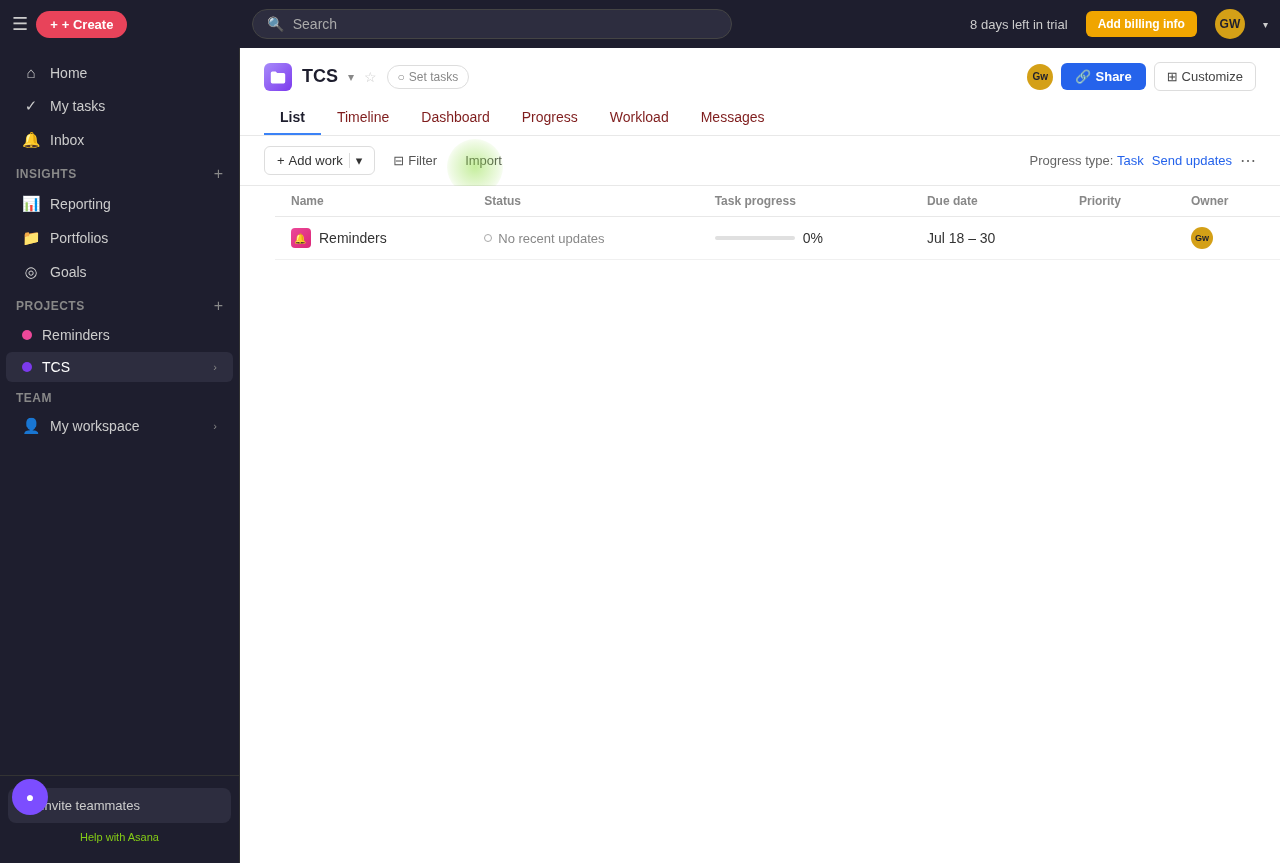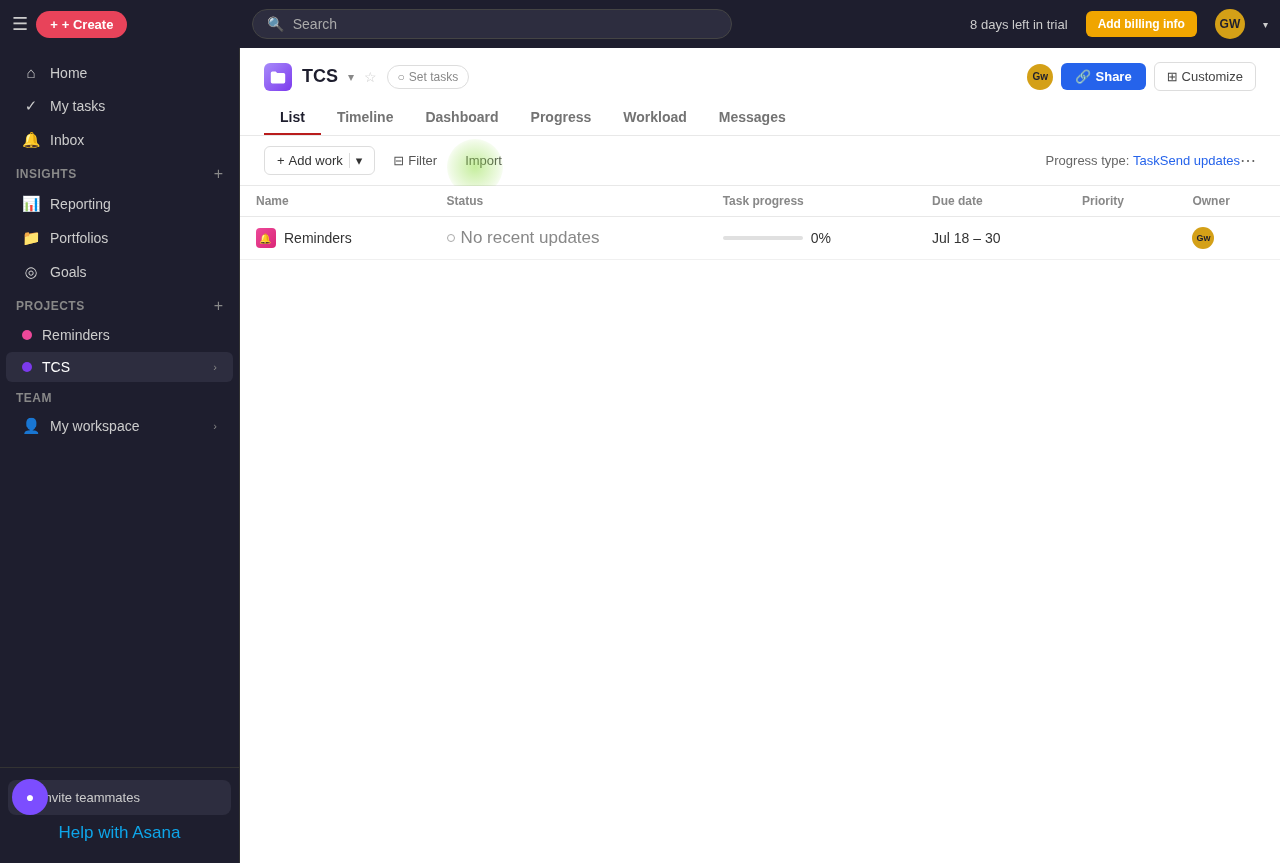--- a/index.html
+++ b/index.html
@@ -114,22 +114,22 @@
       color: #ccc;
       border: none;
       border-radius: 8px;
       padding: 10px 14px;
       font-size: 13px;
       cursor: pointer;
       display: flex; align-items: center; gap: 8px;
     }
     .help-text {
       text-align: center;
-      font-size: 17px;
-      color: #0ea5e9;
+      font-size: 11px;
+      color: #84cc16;
       margin-top: 8px;
       cursor: pointer;
     }
     .help-dot {
       width: 36px; height: 36px;
       border-radius: 50%;
       background: #7c4dff;
       display: flex; align-items: center; justify-content: center;
       position: absolute;
       bottom: 48px;
@@ -213,27 +213,26 @@
       background: #d4a017;
       display: flex; align-items: center; justify-content: center;
       font-size: 10px; font-weight: 700; color: #1e1e2e;
     }
 
     
     .tabs { display: flex; gap: 0; }
     .tab {
       padding: 8px 16px;
       font-size: 14px;
-      color: #737373;
+      color: #7f1d1d;
       cursor: pointer;
       border-bottom: 2px solid transparent;
       white-space: nowrap;
-      font-weight: bold;
-    }
-    .tab.active { color: #1e1e2e; border-bottom: 2px solid #b91c1c; font-weight: 600; }
+    }
+    .tab.active { color: #1e1e2e; border-bottom: 2px solid #3b82f6; font-weight: 600; }
 
     
     .toolbar {
       display: flex; align-items: center; gap: 8px;
       padding: 10px 24px;
       background: #fff;
       border-bottom: 1px solid #e8e8e8;
     }
     .add-work-btn {
       background: #fff;
@@ -252,21 +251,21 @@
     }
     .filter-btn {
       background: none;
       border: none;
       padding: 6px 10px;
       font-size: 13px;
       color: #555;
       cursor: pointer;
       display: flex; align-items: center; gap: 4px;
     }
-    .toolbar-right { margin-left: auto; display: flex; align-items: center; gap: 0; }
+    .toolbar-right { margin-left: auto; display: flex; align-items: center; gap: 8px; }
     .progress-type-text { font-size: 13px; color: #666; }
     .progress-type-link { color: #2563eb; cursor: pointer; font-weight: 500; }
     .send-feedback-link { font-size: 13px; color: #2563eb; cursor: pointer; }
     .more-btn { background: none; border: none; color: #666; cursor: pointer; font-size: 16px; }
 
     
     .import-btn {
       background: none;
       border: none;
       padding: 6px 10px;
@@ -278,21 +277,21 @@
     .import-highlight {
       position: absolute;
       top: -8px; left: -8px;
       width: 56px; height: 56px;
       border-radius: 50%;
       background: radial-gradient(circle, rgba(140,220,60,0.5) 0%, rgba(140,220,60,0.15) 60%, transparent 80%);
       pointer-events: none;
     }
 
     
-    .table-area { flex: 1; overflow-y: auto; }
+    .table-area { flex: 1; overflow-y: auto; padding-left: 35px; }
     table { width: 100%; border-collapse: collapse; }
     th {
       text-align: left;
       padding: 8px 16px;
       font-size: 12px;
       font-weight: 600;
       color: #888;
       border-bottom: 1px solid #e8e8e8;
       background: #fff;
       position: sticky; top: 0;
@@ -303,21 +302,21 @@
       color: #333;
       border-bottom: 1px solid #f0f0f0;
     }
     .name-cell { display: flex; align-items: center; gap: 8px; }
     .reminders-icon {
       width: 20px; height: 20px; border-radius: 4px;
       background: linear-gradient(135deg, #ec4899, #db2777);
       display: flex; align-items: center; justify-content: center;
       font-size: 10px; color: #fff; flex-shrink: 0;
     }
-    .status-cell { display: flex; align-items: center; gap: 6px; color: #888; font-size: 17px; }
+    .status-cell { display: flex; align-items: center; gap: 6px; color: #888; font-size: 13px; }
     .status-dot { width: 8px; height: 8px; border-radius: 50%; border: 1.5px solid #aaa; }
     .progress-bar-container { display: flex; align-items: center; gap: 8px; }
     .progress-bar {
       width: 80px; height: 4px;
       background: #e0e0e0;
       border-radius: 2px;
       overflow: hidden;
     }
     .progress-fill { height: 100%; background: #d0d0d0; border-radius: 2px; }
     .owner-avatar-sm {

